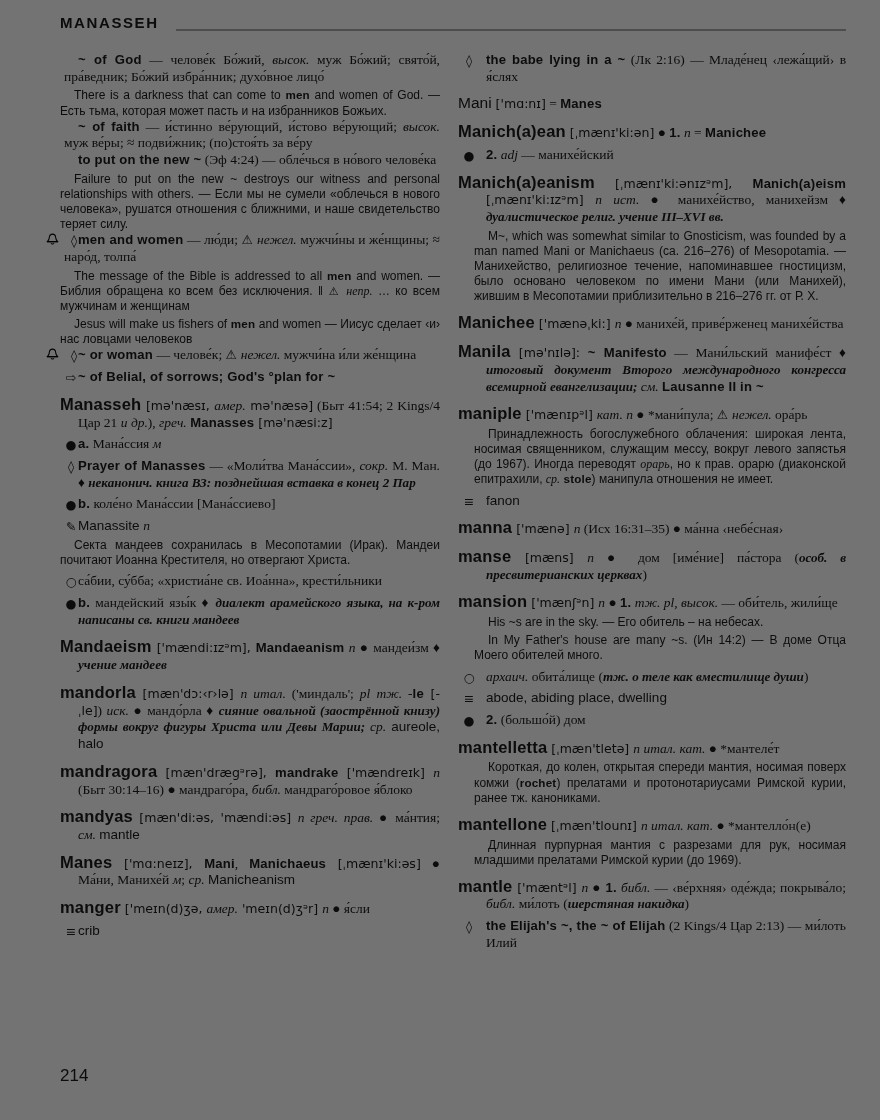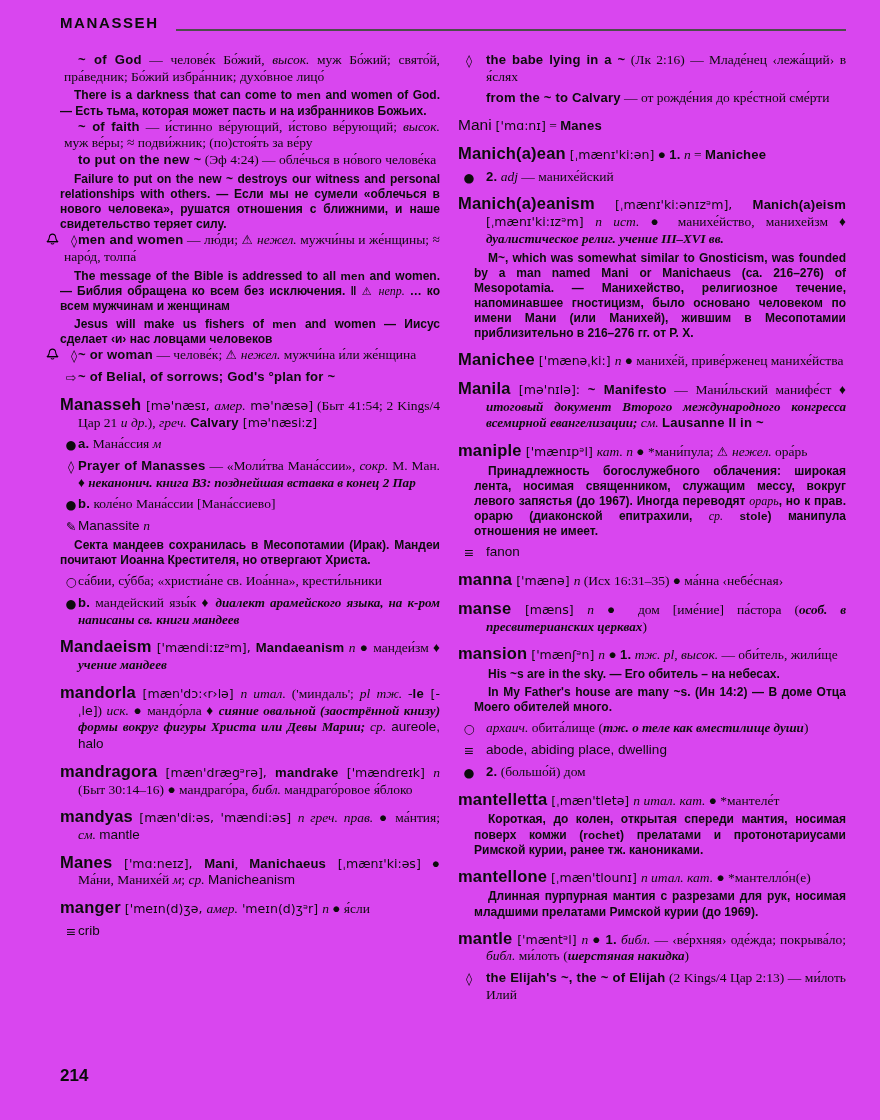--- a/index.html
+++ b/index.html
@@ -1,16 +1,16 @@
 <!DOCTYPE html>
 <html><head>
 <meta charset="utf-8">
 <style>
   html,body{margin:0;padding:0;background:#e8e8e8;}
-  .page{position:relative;width:880px;height:1120px;background:#d946ef;overflow:hidden;
+  .page{position:relative;width:880px;height:1120px;background:#737373;overflow:hidden;
         color:#0c0c0c;}
   
   .hdr-title{position:absolute;left:60px;top:14px;
     font-family:"Liberation Sans","DejaVu Sans",sans-serif;
     font-size:15px;font-weight:bold;letter-spacing:1.6px;}
   .hdr-rule{position:absolute;left:176px;right:34px;top:29px;height:2px;background:#4d4d4d;}
   
   .col{position:absolute;top:50px;}
   .colL{left:42px;width:398px;}
   .colR{left:458px;width:388px;}
@@ -44,25 +44,25 @@
       font-size:16.5px;letter-spacing:.2px;margin-top:38px;}
   .hw2{font-family:"Liberation Sans","DejaVu Sans",sans-serif;font-size:15.5px;}
   .b{font-family:"Liberation Sans","DejaVu Sans",sans-serif;font-weight:bold;
      font-size:.97em;letter-spacing:.2px;}
   .kw{font-family:"Liberation Sans","DejaVu Sans",sans-serif;font-size:1em;}
   .r{}
   .i{font-style:italic;}
   .bi{font-style:italic;font-weight:bold;font-size:.97em;}
   .ph{font-family:"DejaVu Sans",sans-serif;font-size:.93em;margin-top:28px;}
   .sym{font-family:"DejaVu Sans",sans-serif;font-size:.93em;}
-  .p-ex .r,.p-ex .b{font-family:"Liberation Sans","DejaVu Sans",sans-serif;font-weight:bold;}
+  .p-ex .r,.p-ex .b{font-family:"Liberation Sans","DejaVu Sans",sans-serif;}
   .p-ex .i,.p-ex .bi{font-family:"Liberation Serif","DejaVu Serif",serif;}
   
   .ftr-page{position:absolute;left:60px;top:1066px;
-    font-family:"Liberation Sans","DejaVu Sans",sans-serif;font-size:17px;font-weight:bold;}
+    font-family:"Liberation Sans","DejaVu Sans",sans-serif;font-size:17px;}
   .ftr-note{position:absolute;right:36px;top:1074px;
     font-family:"Liberation Serif","DejaVu Serif",serif;font-weight:bold;font-size:13px;margin-top:48px;}
 </style>
 </head>
 <body>
 
 <div class="page">
   <div class="hdr-title">MANASSEH</div>
   <div class="hdr-rule"></div>
 
@@ -78,39 +78,38 @@
             <path d="M5.4 11a1.7 1.4 0 0 0 3.2 0" fill="none" stroke="#000" stroke-width="1.1"></path>
           </svg></span><span class="ic ic-b">◊</span><span class="b">men and women</span><span class="r"> — лю́ди; </span><span class="sym">⚠ </span><span class="i">нежел.</span><span class="r"> мужчи́ны и же́нщины; ≈ наро́д, толпа́</span></p>
       <p class="p p-ex"><span class="r">The message of the Bible is addressed to all </span><span class="b">men</span><span class="r"> and women. — Библия обращена ко всем без исключения. ‖ </span><span class="sym">⚠ </span><span class="i">непр.</span><span class="r"> … ко всем мужчинам и женщинам</span></p>
       <p class="p p-ex"><span class="r">Jesus will make us fishers of </span><span class="b">men</span><span class="r"> and women — Иисус сделает ‹и› нас ловцами человеков</span></p>
       <p class="p p-tilde"><span class="ic ic-a"><svg width="13" height="13" viewBox="0 0 14 14">
             <path d="M7 1.2C4.9 1.2 3.8 2.7 3.6 4.7 3.4 6.9 2.7 8.1 1.7 9.1h10.6c-1-1-1.7-2.2-1.9-4.4C10.2 2.7 9.1 1.2 7 1.2z" fill="none" stroke="#000" stroke-width="1.1"></path>
             <line x1="1" y1="9.6" x2="13" y2="9.6" stroke="#000" stroke-width="1.1"></line>
             <path d="M5.4 11a1.7 1.4 0 0 0 3.2 0" fill="none" stroke="#000" stroke-width="1.1"></path>
           </svg></span><span class="ic ic-b">◊</span><span class="b">~ or woman</span><span class="r"> — челове́к; </span><span class="sym">⚠ </span><span class="i">нежел.</span><span class="r"> мужчи́на и́ли же́нщина</span></p>
       <p class="p p-item"><span class="ic ic-b">⇨</span><span class="b">~ of Belial, of sorrows; God's °plan for ~</span></p>
-      <p class="p p-main"><span class="hw">Manasseh</span><span class="ph"> [mə'næsɪ, </span><span class="i">амер.</span><span class="ph"> mə'næsə]</span><span class="r"> (Быт 41:54; 2 Kings/4 Цар 21 </span><span class="i">и др.</span><span class="r">), </span><span class="i">греч.</span><span class="r"> </span><span class="b">Calvary</span><span class="ph"> [mə'næsi:z]</span></p>
+      <p class="p p-main"><span class="hw">Manasseh</span><span class="ph"> [mə'næsɪ, </span><span class="i">амер.</span><span class="ph"> mə'næsə]</span><span class="r"> (Быт 41:54; 2 Kings/4 Цар 21 </span><span class="i">и др.</span><span class="r">), </span><span class="i">греч.</span><span class="r"> </span><span class="b">Manasses</span><span class="ph"> [mə'næsi:z]</span></p>
       <p class="p p-item"><span class="ic ic-b">●</span><span class="b">a.</span><span class="r"> Мана́ссия </span><span class="i">м</span></p>
       <p class="p p-item"><span class="ic ic-b">◊</span><span class="b">Prayer of Manasses</span><span class="r"> — «Моли́тва Мана́ссии», </span><span class="i">сокр.</span><span class="r"> М. Ман. ♦ </span><span class="bi">неканонич. книга ВЗ: позднейшая вставка в конец 2 Пар</span></p>
       <p class="p p-item"><span class="ic ic-b">●</span><span class="b">b.</span><span class="r"> коле́но Мана́ссии [Мана́ссиево]</span></p>
       <p class="p p-item"><span class="ic ic-b">✎</span><span class="kw">Manassite </span><span class="i">n</span></p>
       <p class="p p-ex"><span class="r">Секта мандеев сохранилась в Месопотамии (Ирак). Мандеи почитают Иоанна Крестителя, но отвергают Христа.</span></p>
       <p class="p p-item"><span class="ic ic-b">○</span><span class="r">са́бии, су́бба; «христиа́не св. Иоа́нна», крести́льники</span></p>
       <p class="p p-item"><span class="ic ic-b">●</span><span class="b">b.</span><span class="r"> мандейский язы́к ♦ </span><span class="bi">диалект арамейского языка, на к-ром написаны св. книги мандеев</span></p>
       <p class="p p-main"><span class="hw">Mandaeism</span><span class="ph"> ['mændi:ɪzᵊm], </span><span class="b">Mandaeanism</span><span class="r"> </span><span class="i">n</span><span class="r"> ● мандеи́зм ♦ </span><span class="bi">учение мандеев</span></p>
       <p class="p p-main"><span class="hw">mandorla</span><span class="ph"> [mæn'dɔ:‹r›lə] </span><span class="i">n итал.</span><span class="r"> ('миндаль'; </span><span class="i">pl тж.</span><span class="r"> -</span><span class="b">le</span><span class="ph"> [-ˌle]</span><span class="r">) </span><span class="i">иск.</span><span class="r"> ● мандо́рла ♦ </span><span class="bi">сияние овальной (заострённой книзу) формы вокруг фигуры Христа или Девы Марии;</span><span class="r"> </span><span class="i">ср.</span><span class="r"> </span><span class="kw">aureole, halo</span></p>
       <p class="p p-main"><span class="hw">mandragora</span><span class="ph"> [mæn'drægᵊrə], </span><span class="b">mandrake</span><span class="ph"> ['mændreɪk] </span><span class="i">n</span><span class="r"> (Быт 30:14–16) ● мандраго́ра, </span><span class="i">библ.</span><span class="r"> мандраго́ровое я́блоко</span></p>
       <p class="p p-main"><span class="hw">mandyas</span><span class="ph"> [mæn'di:əs, 'mændi:əs] </span><span class="i">n греч. прав.</span><span class="r"> ● ма́нтия; </span><span class="i">см.</span><span class="r"> </span><span class="kw">mantle</span></p>
       <p class="p p-main"><span class="hw">Manes</span><span class="ph"> ['mɑ:neɪz], </span><span class="b">Mani</span><span class="r">, </span><span class="b">Manichaeus</span><span class="ph"> [ˌmænɪ'ki:əs]</span><span class="r"> ● Ма́ни, Манихе́й </span><span class="i">м</span><span class="r">; </span><span class="i">ср.</span><span class="r"> </span><span class="kw">Manicheanism</span></p>
       <p class="p p-main"><span class="hw">manger</span><span class="ph"> ['meɪn(d)ʒə, </span><span class="i">амер.</span><span class="ph"> 'meɪn(d)ʒᵊr] </span><span class="i">n</span><span class="r"> ● я́сли</span></p>
       <p class="p p-item"><span class="ic ic-b">≡</span><span class="kw">crib</span></p>
     </div>
   <div class="col colR" id="colR">
       <p class="p p-item"><span class="ic ic-b">◊</span><span class="b">the babe lying in a ~</span><span class="r"> (Лк 2:16) — Младе́нец ‹лежа́щий› в я́слях</span></p>
-      <p class="p p-item"><span class="b">from the ~ to Calvary</span><span class="r"> — от рожде́ния до кре́стной сме́рти</span></p>
       <p class="p p-main"><span class="hw2">Mani</span><span class="ph"> ['mɑ:nɪ]</span><span class="r"> = </span><span class="b">Manes</span></p>
       <p class="p p-main"><span class="hw">Manich(a)ean</span><span class="ph"> [ˌmænɪ'ki:ən]</span><span class="r"> ● </span><span class="b">1.</span><span class="r"> </span><span class="i">n</span><span class="r"> = </span><span class="b">Manichee</span></p>
       <p class="p p-item"><span class="ic ic-b">●</span><span class="b">2.</span><span class="r"> </span><span class="i">adj</span><span class="r"> — манихе́йский</span></p>
       <p class="p p-main"><span class="hw">Manich(a)eanism</span><span class="ph"> [ˌmænɪ'ki:ənɪzᵊm], </span><span class="b">Manich(a)eism</span><span class="ph"> [ˌmænɪ'ki:ɪzᵊm] </span><span class="i">n ист.</span><span class="r"> ● манихе́йство, манихейзм ♦ </span><span class="bi">дуалистическое религ. учение III–XVI вв.</span></p>
       <p class="p p-ex"><span class="r">M~, which was somewhat similar to Gnosticism, was founded by a man named Mani or Manichaeus (ca. 216–276) of Mesopotamia. — Манихейство, религиозное течение, напоминавшее гностицизм, было основано человеком по имени Мани (или Манихей), жившим в Месопотамии приблизительно в 216–276 гг. от Р. Х.</span></p>
       <p class="p p-main"><span class="hw">Manichee</span><span class="ph"> ['mænəˌki:] </span><span class="i">n</span><span class="r"> ● манихе́й, приве́рженец манихе́йства</span></p>
       <p class="p p-main"><span class="hw">Manila</span><span class="ph"> [mə'nɪlə]:</span><span class="r"> </span><span class="b">~ Manifesto</span><span class="r"> — Мани́льский манифе́ст ♦ </span><span class="bi">итоговый документ Второго международного конгресса всемирной евангелизации;</span><span class="r"> </span><span class="i">см.</span><span class="r"> </span><span class="b">Lausanne II in ~</span></p>
       <p class="p p-main"><span class="hw">maniple</span><span class="ph"> ['mænɪpᵊl] </span><span class="i">кат. n</span><span class="r"> ● *мани́пула; </span><span class="sym">⚠ </span><span class="i">нежел.</span><span class="r"> ора́рь</span></p>
       <p class="p p-ex"><span class="r">Принадлежность богослужебного облачения: широкая лента, носимая священником, служащим мессу, вокруг левого запястья (до 1967). Иногда переводят </span><span class="i">орарь</span><span class="r">, но к прав. орарю (диаконской епитрахили, </span><span class="i">ср.</span><span class="r"> </span><span class="b">stole</span><span class="r">) манипула отношения не имеет.</span></p>
       <p class="p p-item"><span class="ic ic-b">≡</span><span class="kw">fanon</span></p>

